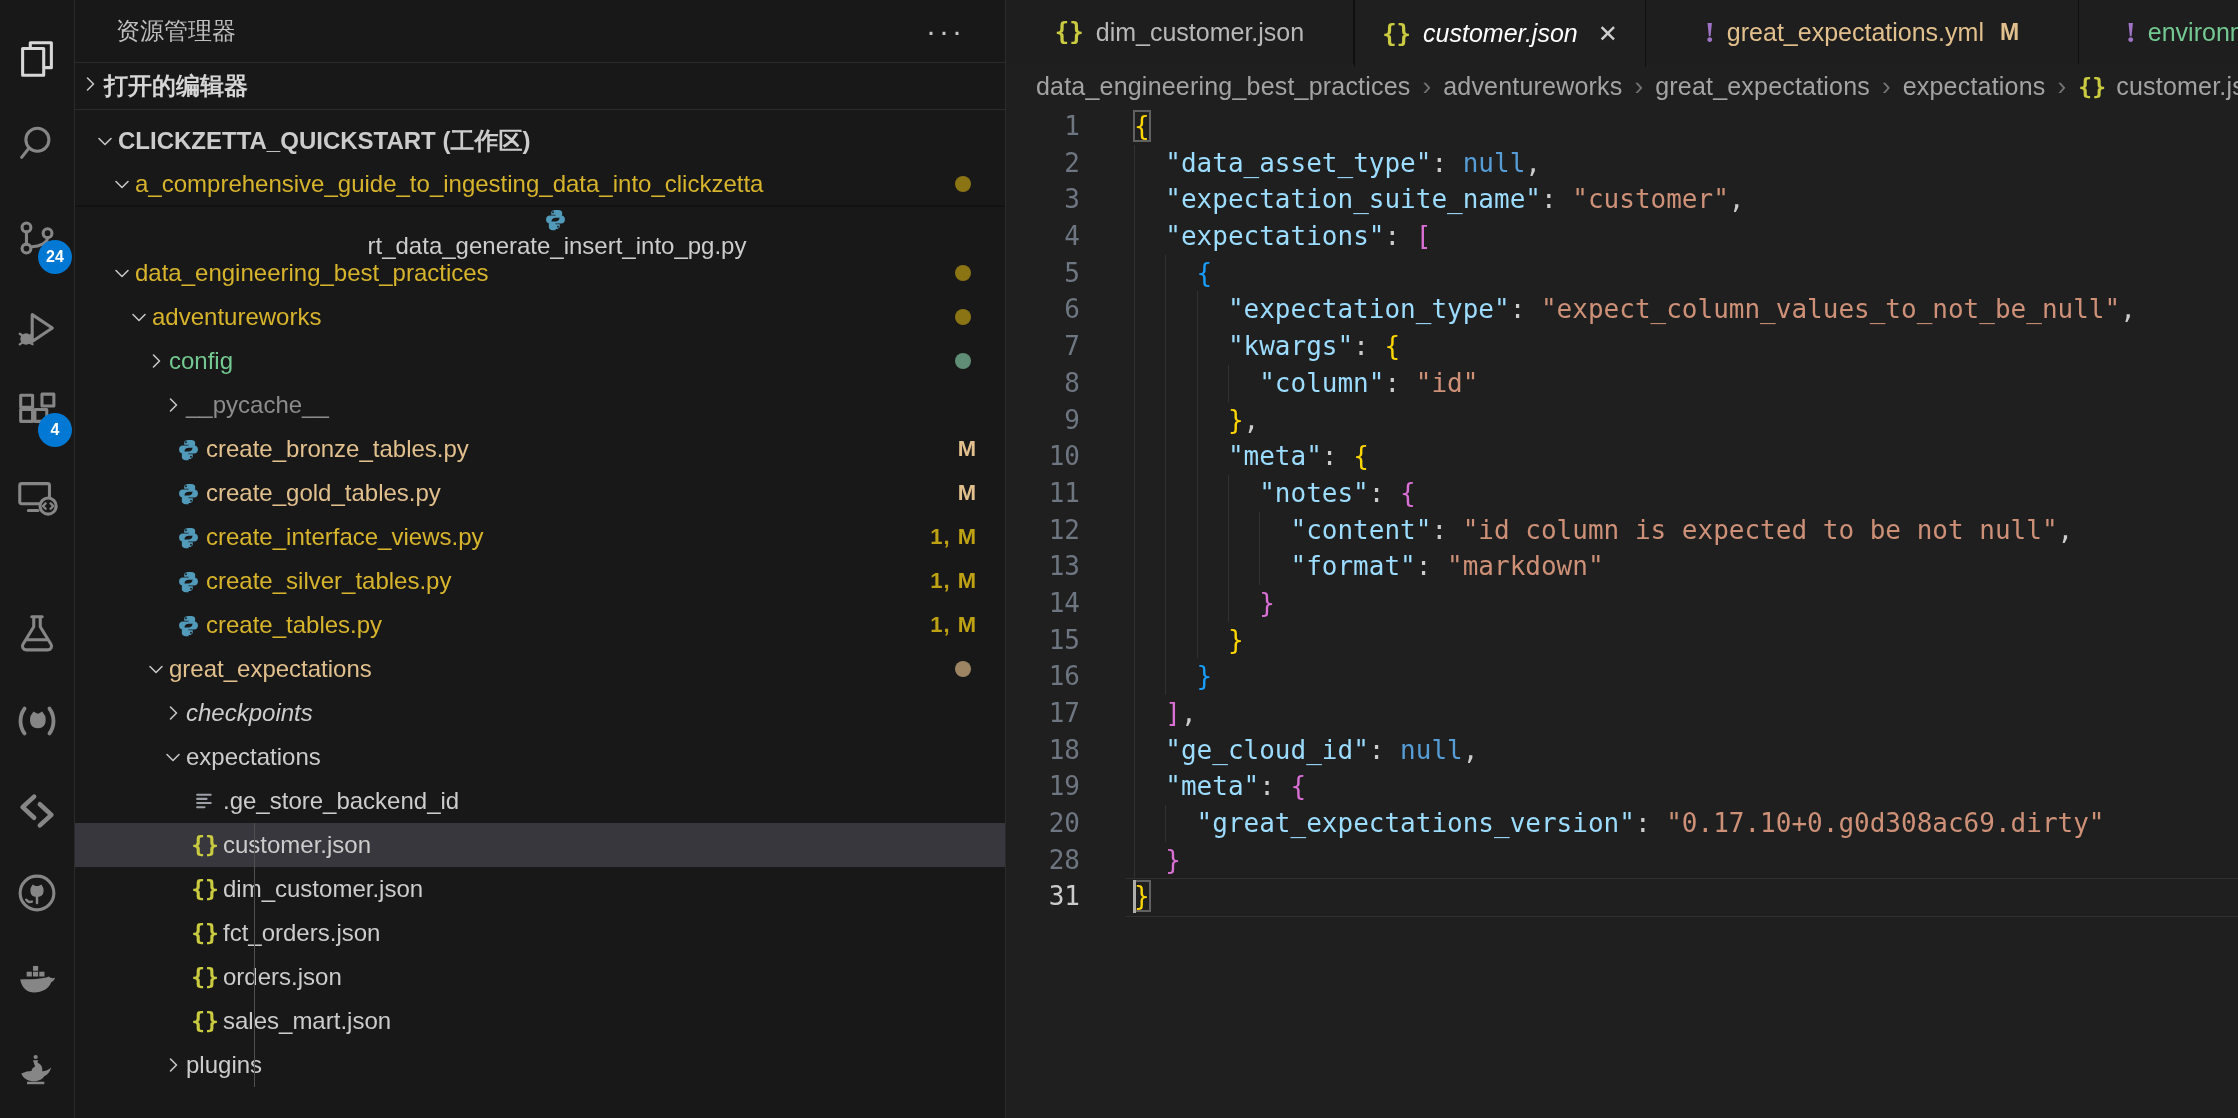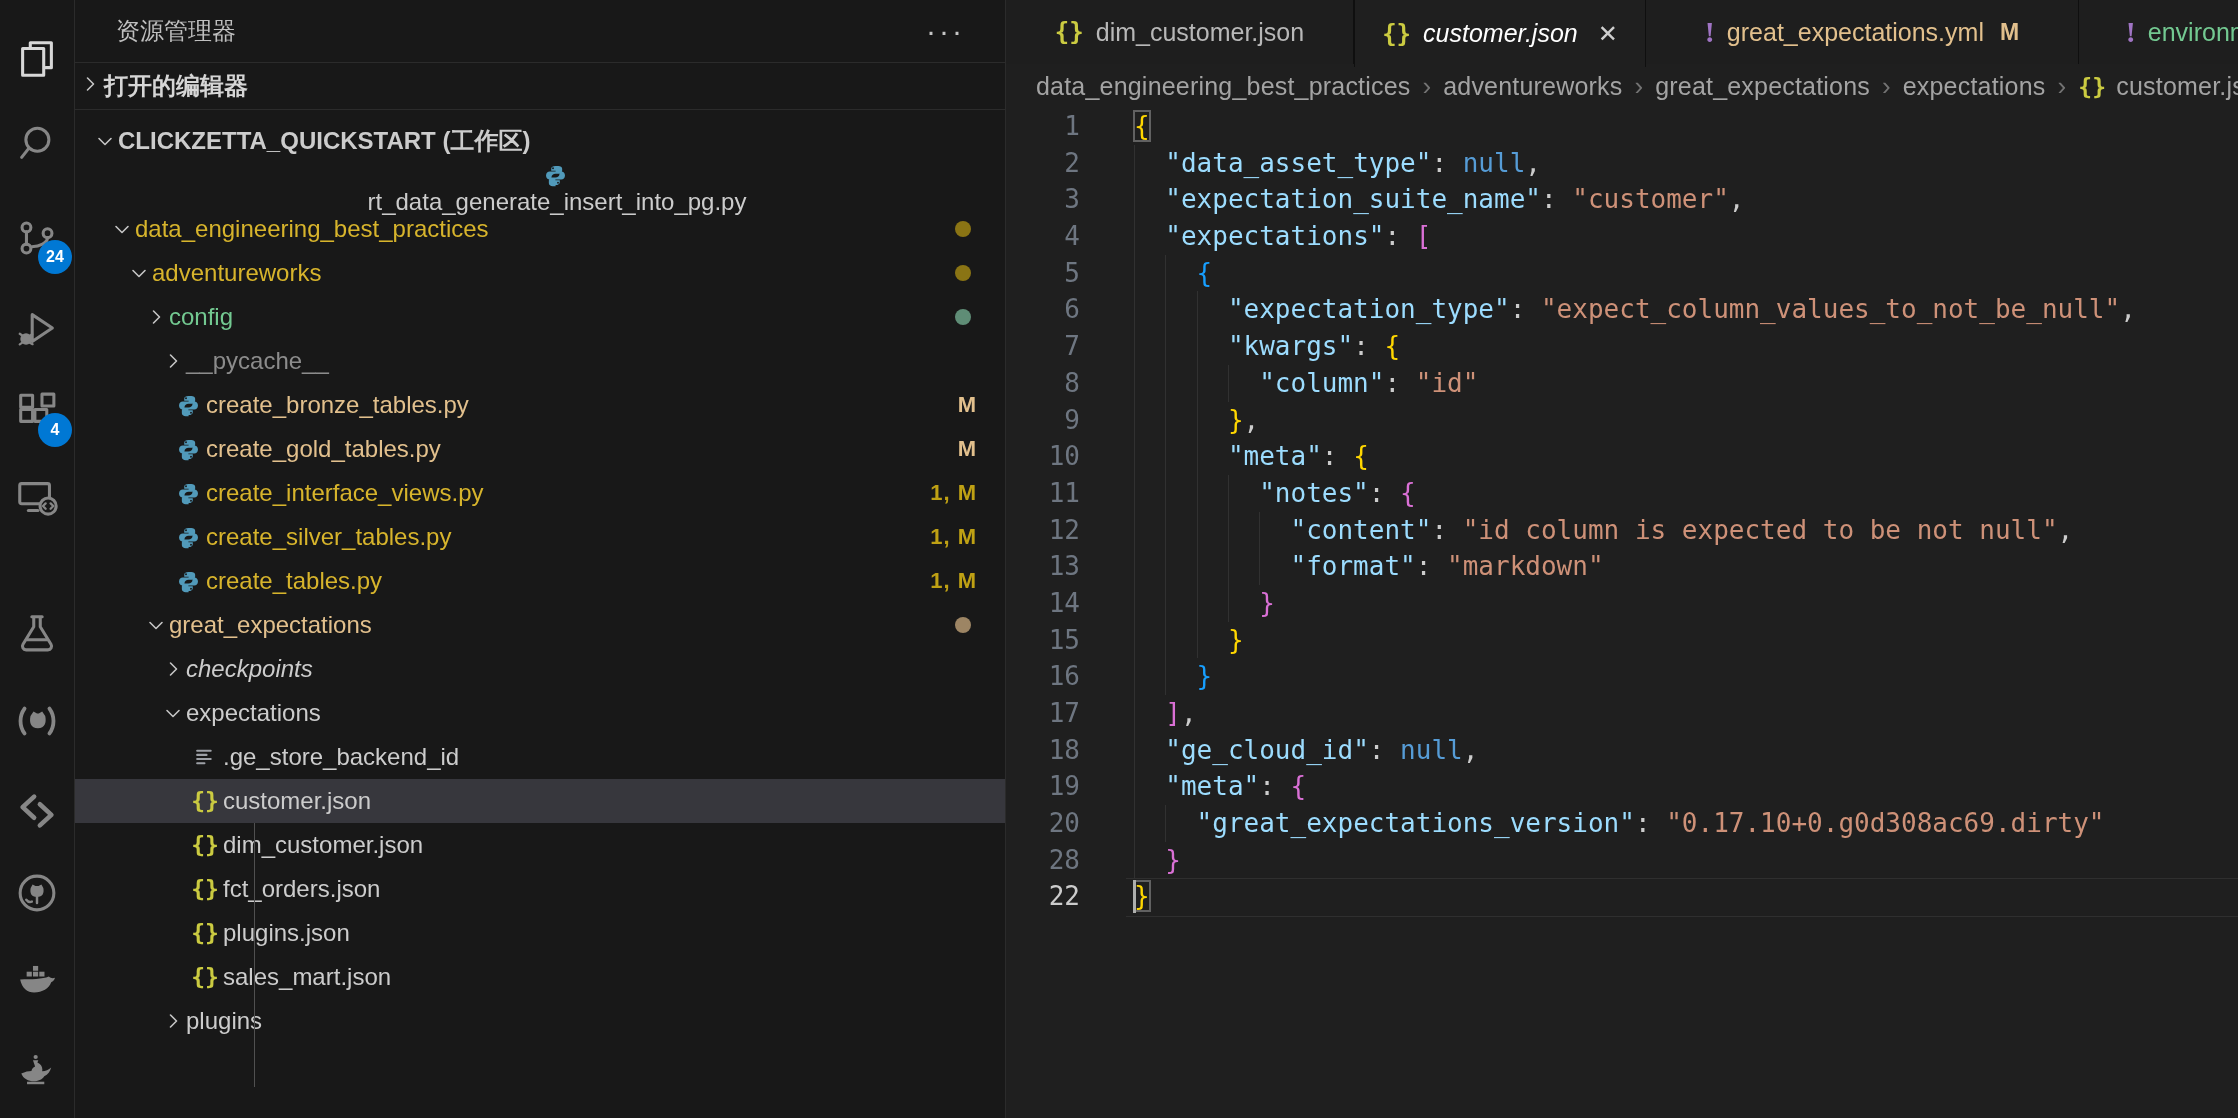--- a/index.html
+++ b/index.html
@@ -180,20 +180,29 @@
     </div>
     <div id="tree">
         <div class="trow bold" style="padding-left: 18px;">
           <span class="chev">
             <svg viewBox="0 0 24 24" fill="none" stroke="currentColor" stroke-width="1.6" stroke-linecap="round" stroke-linejoin="round">
               <path d="M6 9.5l6 6 6-6"></path>
             </svg>
           </span>
           <span class="tlabel" style="color:#cccccc">CLICKZETTA_QUICKSTART (工作区)</span>
         </div>
+        <div class="trow border-below" style="padding-left: 35px;">
+          <span class="chev">
+            <svg viewBox="0 0 24 24" fill="none" stroke="currentColor" stroke-width="1.6" stroke-linecap="round" stroke-linejoin="round">
+              <path d="M6 9.5l6 6 6-6"></path>
+            </svg>
+          </span>
+          <span class="tlabel" style="color:#D7B42C">a_comprehensive_guide_to_ingesting_data_into_clickzetta</span>
+          <span class="tdot" style="background:#8A7414"></span>
+        </div>
         <div class="trow" style="padding-left: 35px; flex-direction: column;">
           <span class="chev" style="width:14px"></span>
           <span class="ficon">
             <svg viewBox="0 0 24 24">
               <g fill="#519aba">
                 <path d="M11.9 2.8c-2.4 0-4 .9-4 2.7v2h4.2v.7H6.5c-1.9 0-3.6 1.1-3.6 3.8s1.7 3.9 3.5 3.9h1.8v-2.4c0-2 1.7-3.3 3.8-3.3h3.4c1.7 0 3-1.4 3-3V5.5c0-1.8-1.7-2.7-3.6-2.7h-2.9z"></path>
                 <path d="M12.1 21.2c2.4 0 4-.9 4-2.7v-2h-4.2v-.7h5.6c1.9 0 3.6-1.1 3.6-3.8s-1.7-3.9-3.5-3.9h-1.8v2.4c0 2-1.7 3.3-3.8 3.3h-3.4c-1.7 0-3 1.4-3 3v2.7c0 1.8 1.7 2.7 3.6 2.7h2.9z"></path>
               </g>
               <circle cx="9.6" cy="5" r=".9" fill="#181818"></circle>
               <circle cx="14.4" cy="19" r=".9" fill="#181818"></circle>
@@ -364,21 +373,21 @@
           <span class="ficon">
             <span class="braces">{}</span>
           </span>
           <span class="tlabel" style="color:#cccccc">fct_orders.json</span>
         </div>
         <div class="trow" style="padding-left: 103px;">
           <span class="chev" style="width:14px"></span>
           <span class="ficon">
             <span class="braces">{}</span>
           </span>
-          <span class="tlabel" style="color:#cccccc">plugins.json</span>
+          <span class="tlabel" style="color:#cccccc">orders.json</span>
         </div>
         <div class="trow" style="padding-left: 103px;">
           <span class="chev" style="width:14px"></span>
           <span class="ficon">
             <span class="braces">{}</span>
           </span>
           <span class="tlabel" style="color:#cccccc">sales_mart.json</span>
         </div>
         <div class="trow" style="padding-left: 86px;">
           <span class="chev">
@@ -438,16 +447,16 @@
         <div class="cline"><span class="lnum">12</span><span class="lcontent"><span class="guide" style="left:0.0px"></span><span class="guide" style="left:31.3px"></span><span class="guide" style="left:62.6px"></span><span class="guide" style="left:93.9px"></span><span class="guide" style="left:125.2px"></span><span style="padding-left:156.5px;display:inline-block"><span class="tok-key">"content"</span><span class="tok-pun">: </span><span class="tok-str">"id column is expected to be not null"</span><span class="tok-pun">,</span></span></span></div>
         <div class="cline"><span class="lnum">13</span><span class="lcontent"><span class="guide" style="left:0.0px"></span><span class="guide" style="left:31.3px"></span><span class="guide" style="left:62.6px"></span><span class="guide" style="left:93.9px"></span><span class="guide" style="left:125.2px"></span><span style="padding-left:156.5px;display:inline-block"><span class="tok-key">"format"</span><span class="tok-pun">: </span><span class="tok-str">"markdown"</span></span></span></div>
         <div class="cline"><span class="lnum">14</span><span class="lcontent"><span class="guide" style="left:0.0px"></span><span class="guide" style="left:31.3px"></span><span class="guide" style="left:62.6px"></span><span class="guide" style="left:93.9px"></span><span style="padding-left:125.2px;display:inline-block"><span class="tok-b2">}</span></span></span></div>
         <div class="cline"><span class="lnum">15</span><span class="lcontent"><span class="guide" style="left:0.0px"></span><span class="guide" style="left:31.3px"></span><span class="guide" style="left:62.6px"></span><span style="padding-left:93.9px;display:inline-block"><span class="tok-b1">}</span></span></span></div>
         <div class="cline"><span class="lnum">16</span><span class="lcontent"><span class="guide" style="left:0.0px"></span><span class="guide" style="left:31.3px"></span><span style="padding-left:62.6px;display:inline-block"><span class="tok-b3">}</span></span></span></div>
         <div class="cline"><span class="lnum">17</span><span class="lcontent"><span class="guide" style="left:0.0px"></span><span style="padding-left:31.3px;display:inline-block"><span class="tok-b2">]</span><span class="tok-pun">,</span></span></span></div>
         <div class="cline"><span class="lnum">18</span><span class="lcontent"><span class="guide" style="left:0.0px"></span><span style="padding-left:31.3px;display:inline-block"><span class="tok-key">"ge_cloud_id"</span><span class="tok-pun">: </span><span class="tok-kw">null</span><span class="tok-pun">,</span></span></span></div>
         <div class="cline"><span class="lnum">19</span><span class="lcontent"><span class="guide" style="left:0.0px"></span><span style="padding-left:31.3px;display:inline-block"><span class="tok-key">"meta"</span><span class="tok-pun">: </span><span class="tok-b2">{</span></span></span></div>
         <div class="cline"><span class="lnum">20</span><span class="lcontent"><span class="guide" style="left:0.0px"></span><span class="guide" style="left:31.3px"></span><span style="padding-left:62.6px;display:inline-block"><span class="tok-key">"great_expectations_version"</span><span class="tok-pun">: </span><span class="tok-str">"0.17.10+0.g0d308ac69.dirty"</span></span></span></div>
         <div class="cline"><span class="lnum">28</span><span class="lcontent"><span class="guide" style="left:0.0px"></span><span style="padding-left:31.3px;display:inline-block"><span class="tok-b2">}</span></span></span></div>
-        <div class="cline current"><span class="curband"></span><span class="lnum">22</span><span class="lcontent"><span class="cursor" style="left:-1.0px"></span><span style="padding-left:0.0px;display:inline-block"><span class="tok-b1x">}</span></span></span></div>
+        <div class="cline current"><span class="curband"></span><span class="lnum">31</span><span class="lcontent"><span class="cursor" style="left:-1.0px"></span><span style="padding-left:0.0px;display:inline-block"><span class="tok-b1x">}</span></span></span></div>
       </div>
   </div>
 </div>
 
 </body></html>

